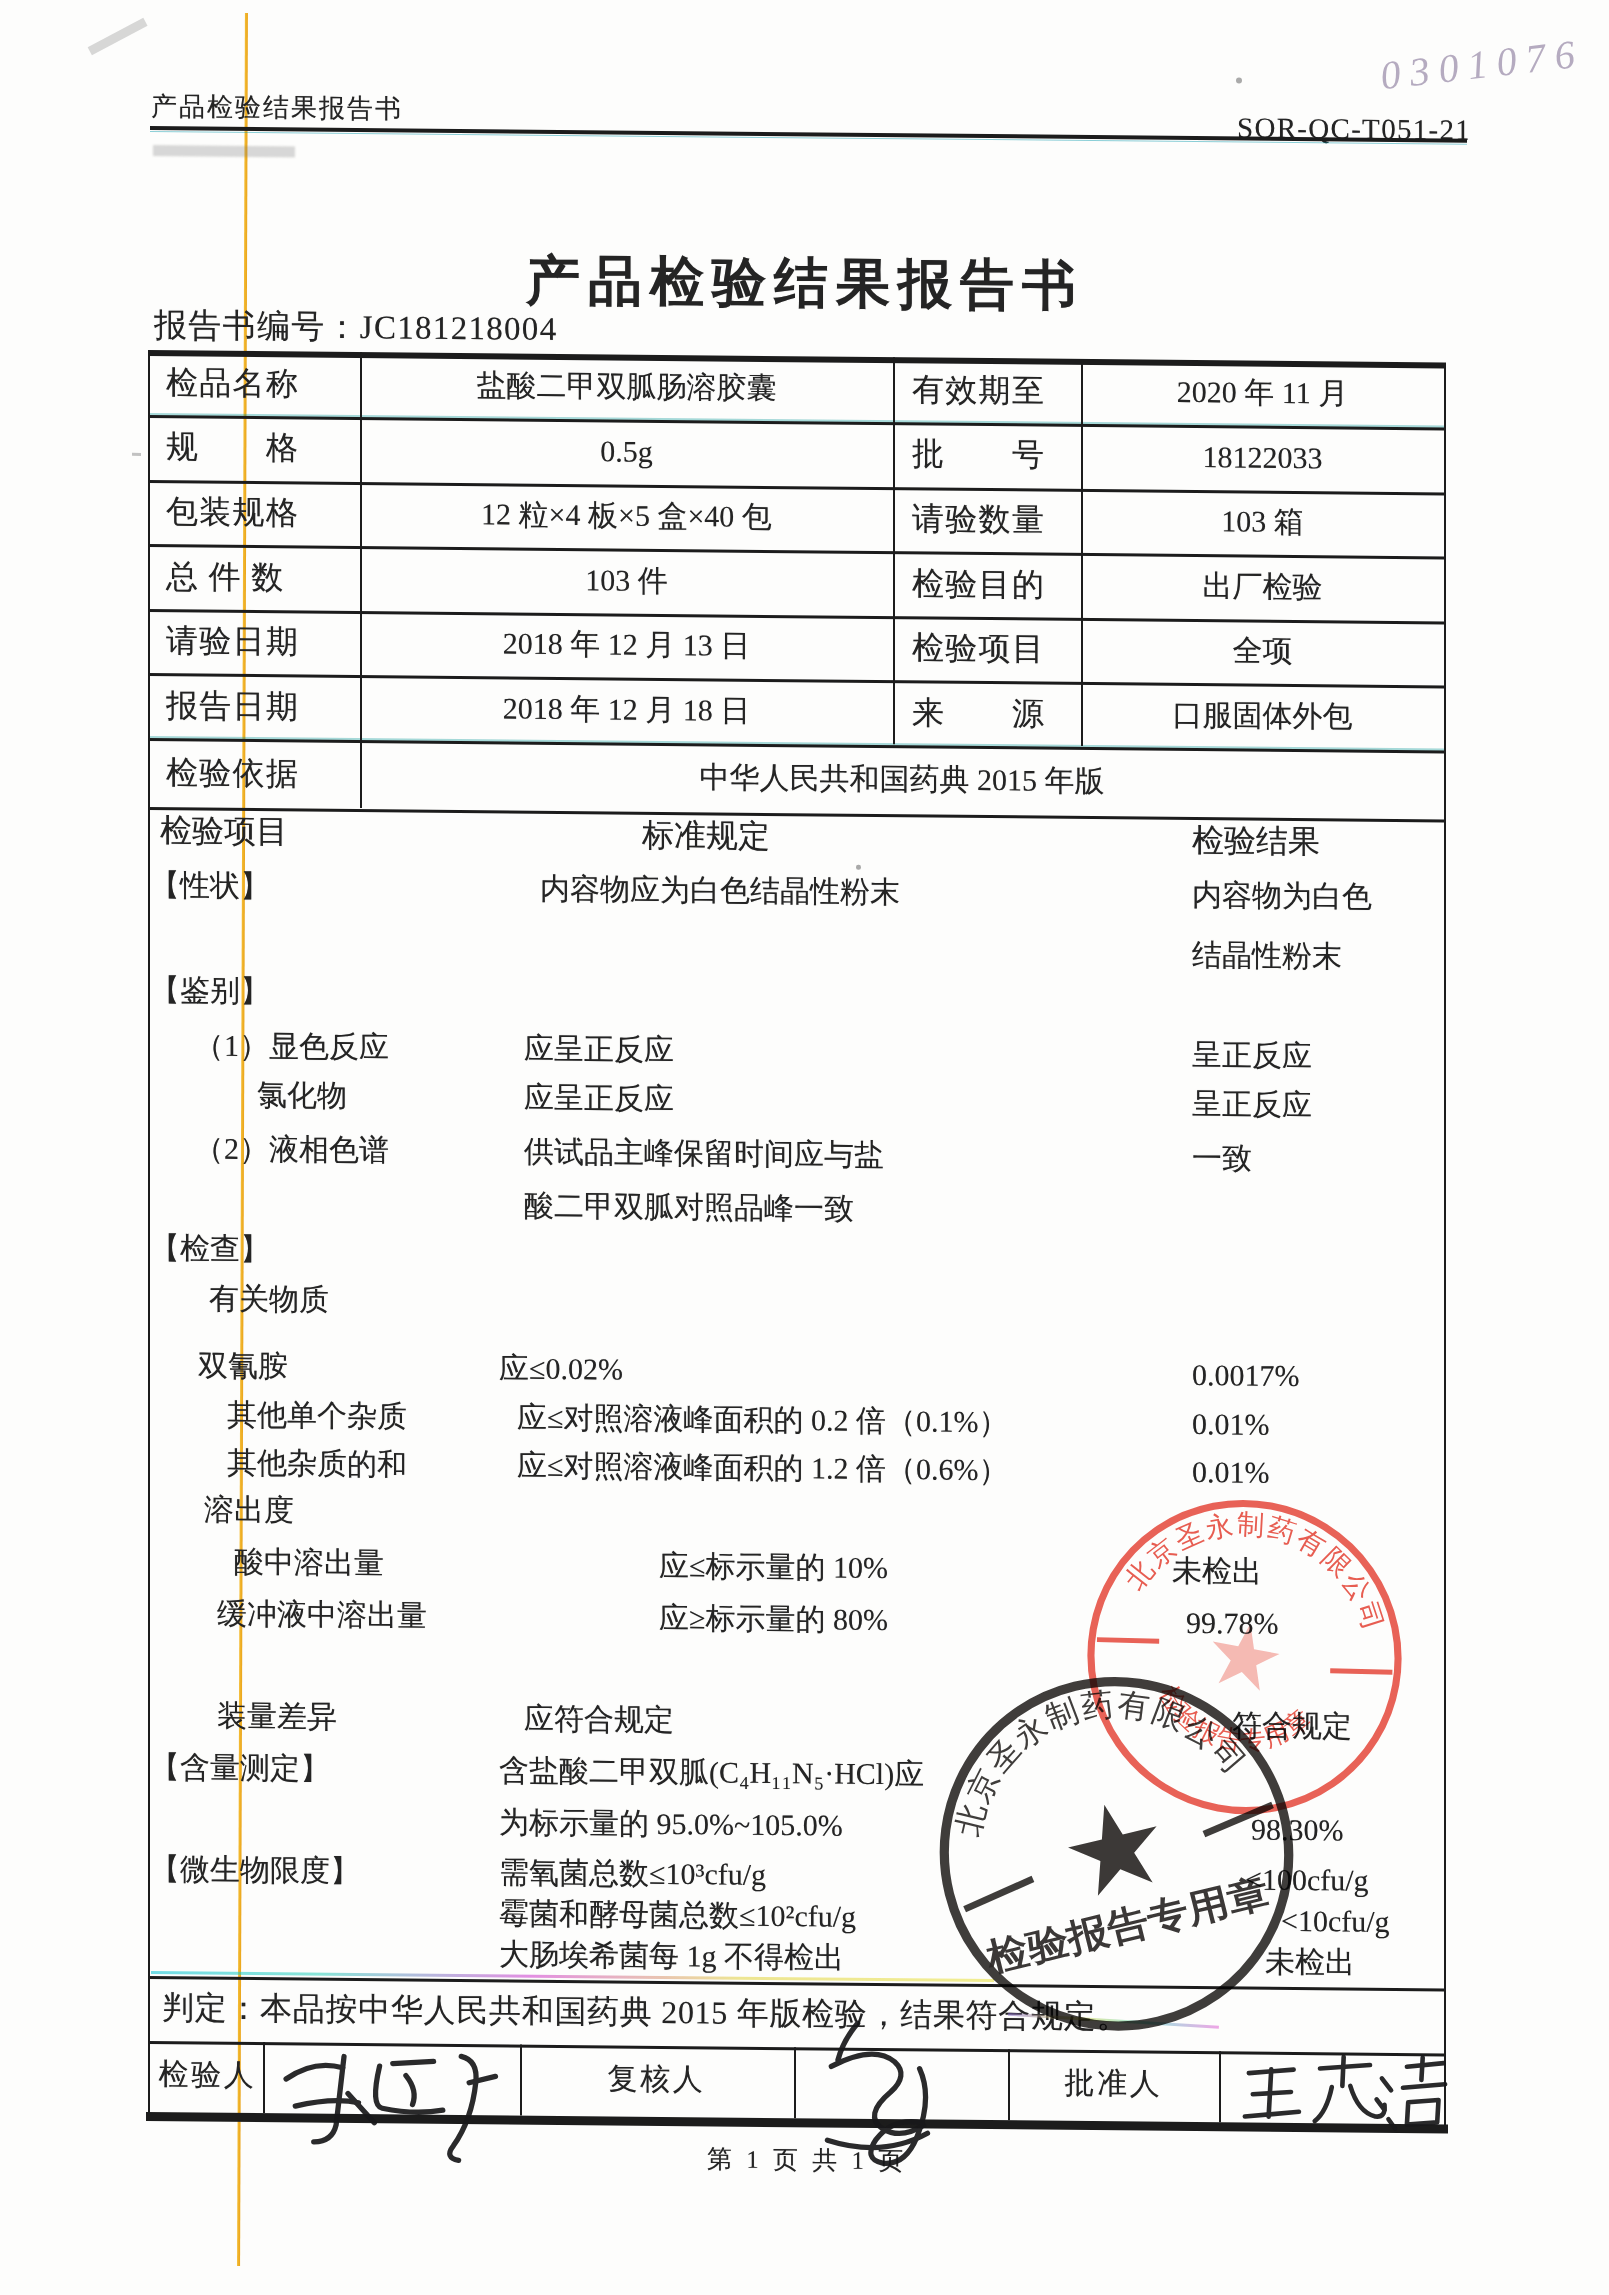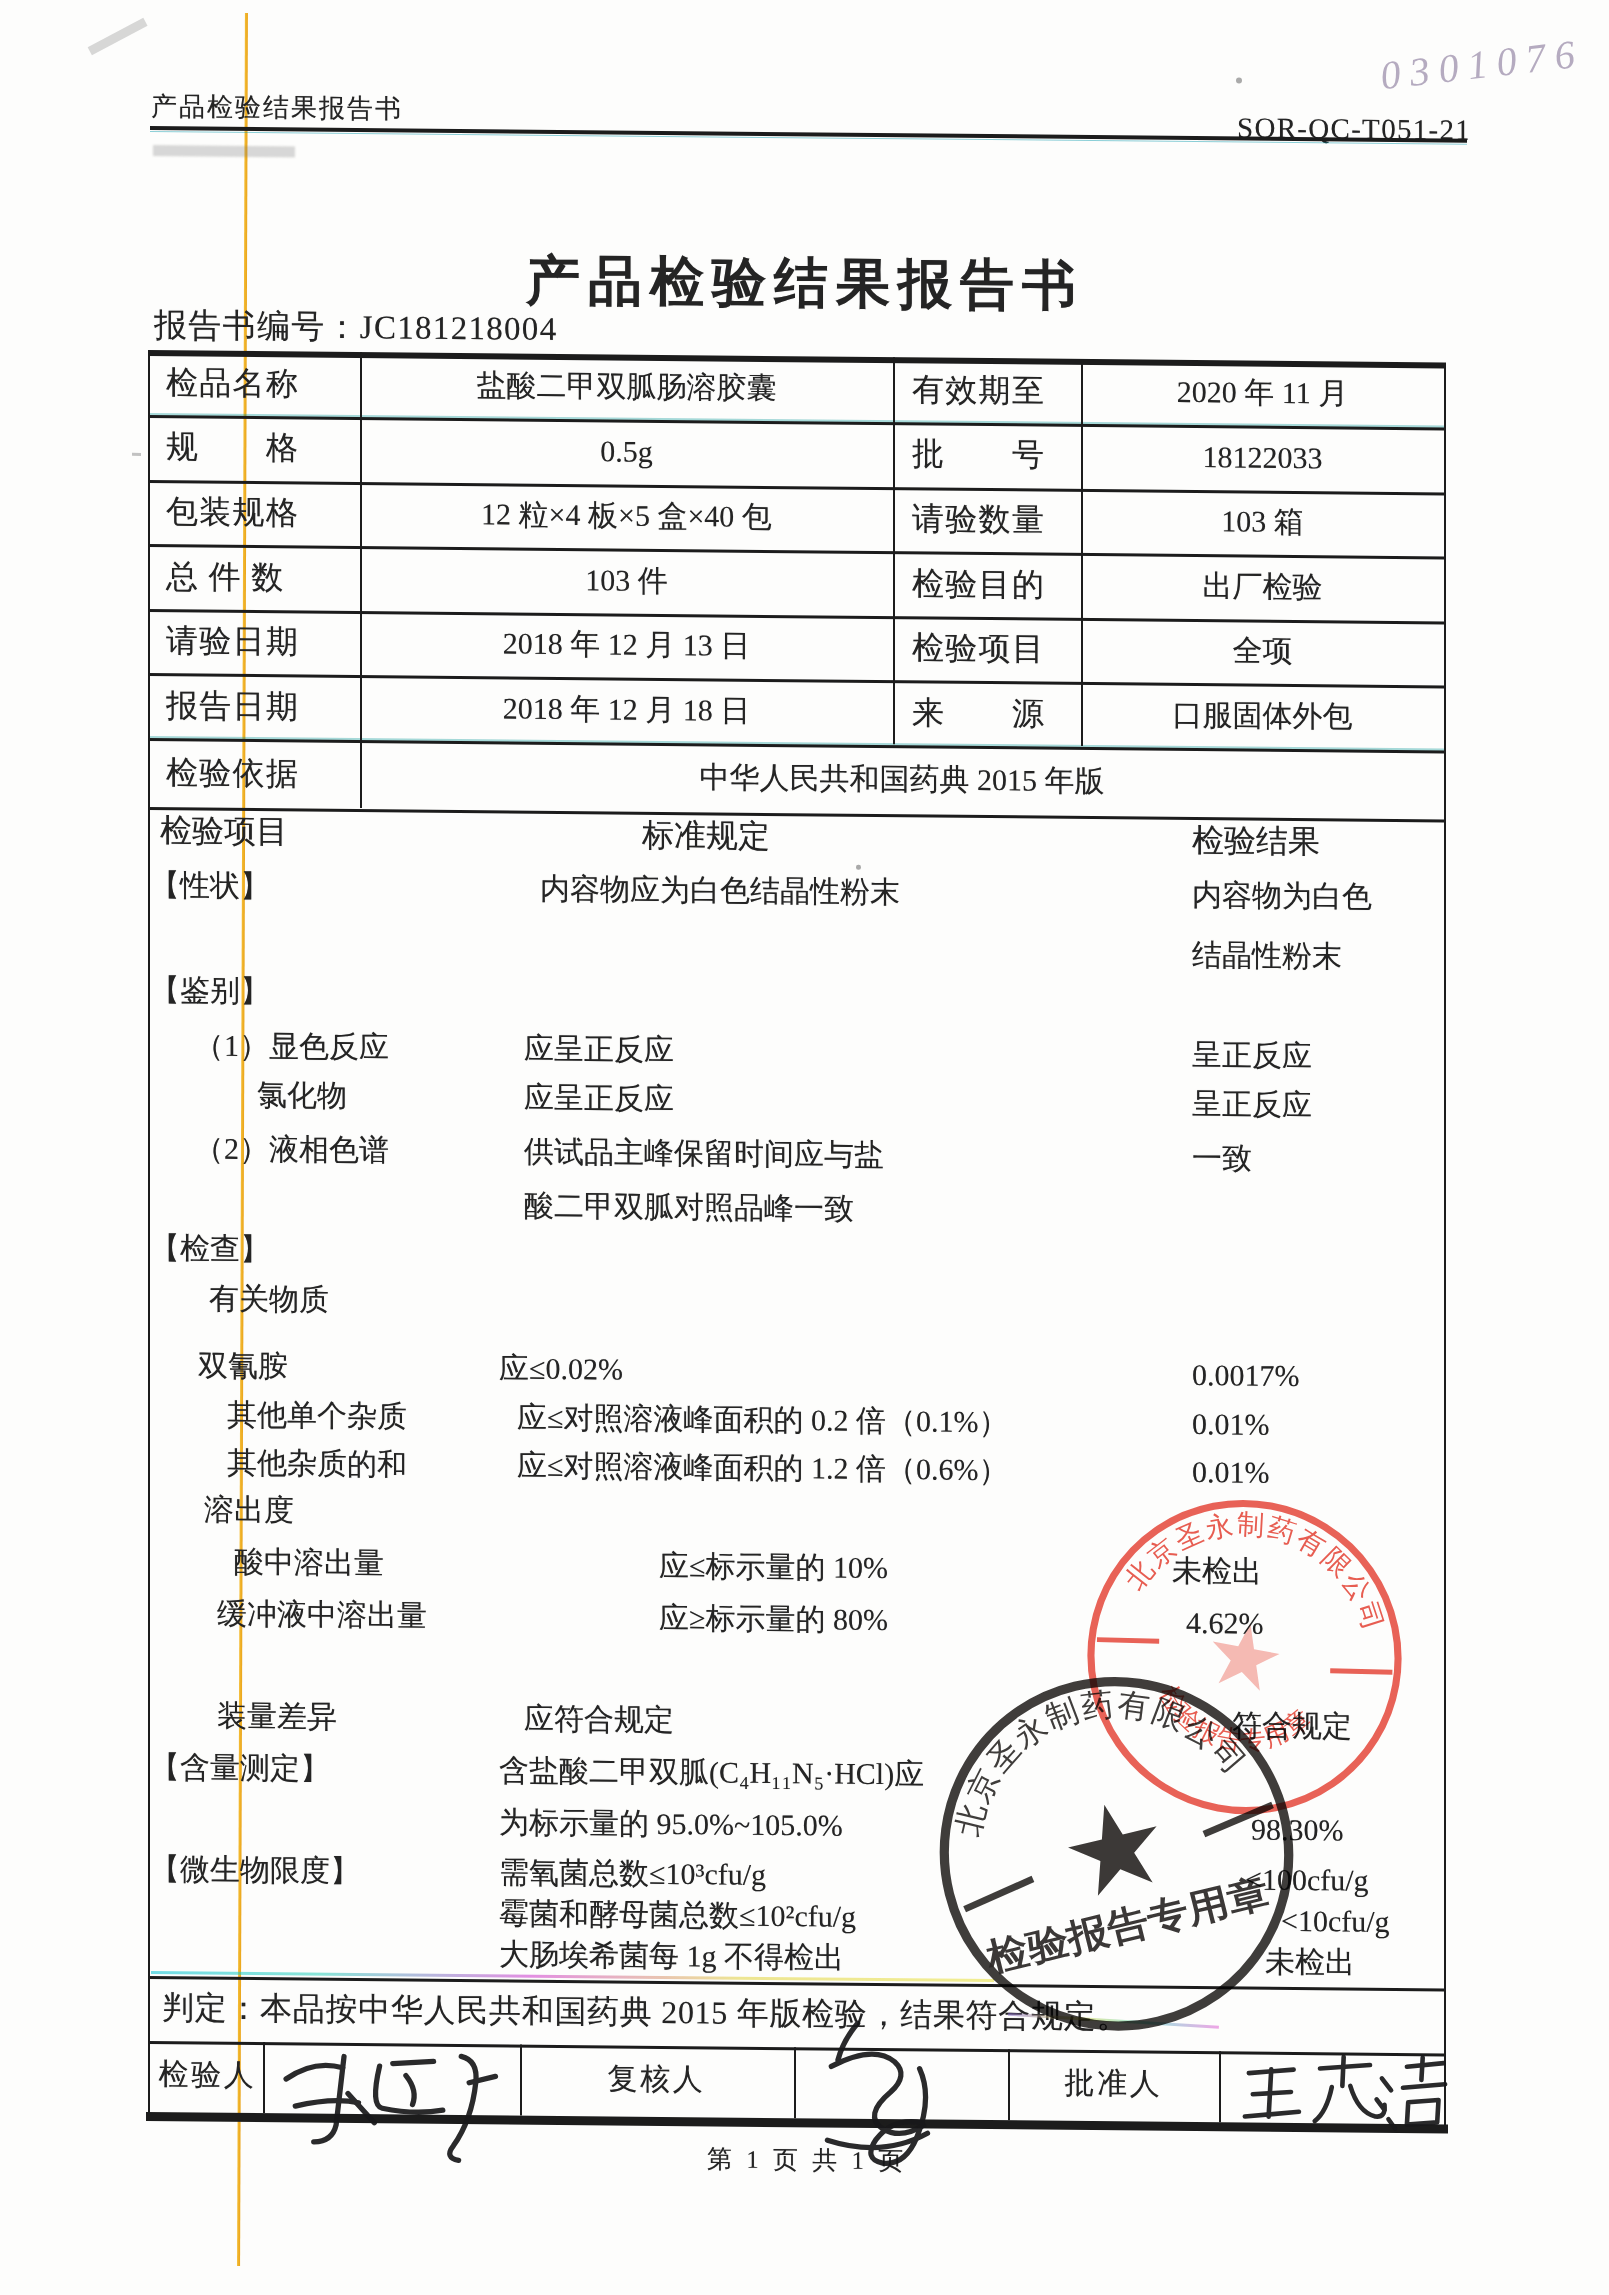--- a/index.html
+++ b/index.html
@@ -126,21 +126,21 @@
         <div class="t res ink" style="left:1192px;top:1396px;">0.01%</div>
         <div class="t res ink" style="left:227px;top:1444px;">其他杂质的和</div>
         <div class="t res ink" style="left:517px;top:1444px;">应≤对照溶液峰面积的 1.2 倍（0.6%）</div>
         <div class="t res ink" style="left:1192px;top:1444px;">0.01%</div>
         <div class="t res ink" style="left:204px;top:1491px;">溶出度</div>
         <div class="t res ink" style="left:234px;top:1543px;">酸中溶出量</div>
         <div class="t res ink" style="left:659px;top:1543px;">应≤标示量的 10%</div>
         <div class="t res ink" style="left:1172px;top:1543px;">未检出</div>
         <div class="t res ink" style="left:217px;top:1595px;">缓冲液中溶出量</div>
         <div class="t res ink" style="left:659px;top:1595px;">应≥标示量的 80%</div>
-        <div class="t res ink" style="left:1186px;top:1595px;">4.62%</div>
+        <div class="t res ink" style="left:1186px;top:1595px;">99.78%</div>
         <div class="t res ink" style="left:217px;top:1697px;">装量差异</div>
         <div class="t res ink" style="left:524px;top:1697px;">应符合规定</div>
         <div class="t res ink" style="left:1232px;top:1697px;">符合规定</div>
         <div class="t res ink" style="left:150px;top:1749px;">【含量测定】</div>
         <div class="t res ink" style="left:499px;top:1749px;">含盐酸二甲双胍(C₄H₁₁N₅·HCl)应</div>
         <div class="t res ink" style="left:499px;top:1801px;">为标示量的 95.0%~105.0%</div>
         <div class="t res ink" style="left:1251px;top:1801px;">98.30%</div>
         <div class="t res ink" style="left:150px;top:1851px;">【微生物限度】</div>
         <div class="t res ink" style="left:499px;top:1851px;">需氧菌总数≤10³cfu/g</div>
         <div class="t res ink" style="left:1245px;top:1851px;">&lt;100cfu/g</div>

